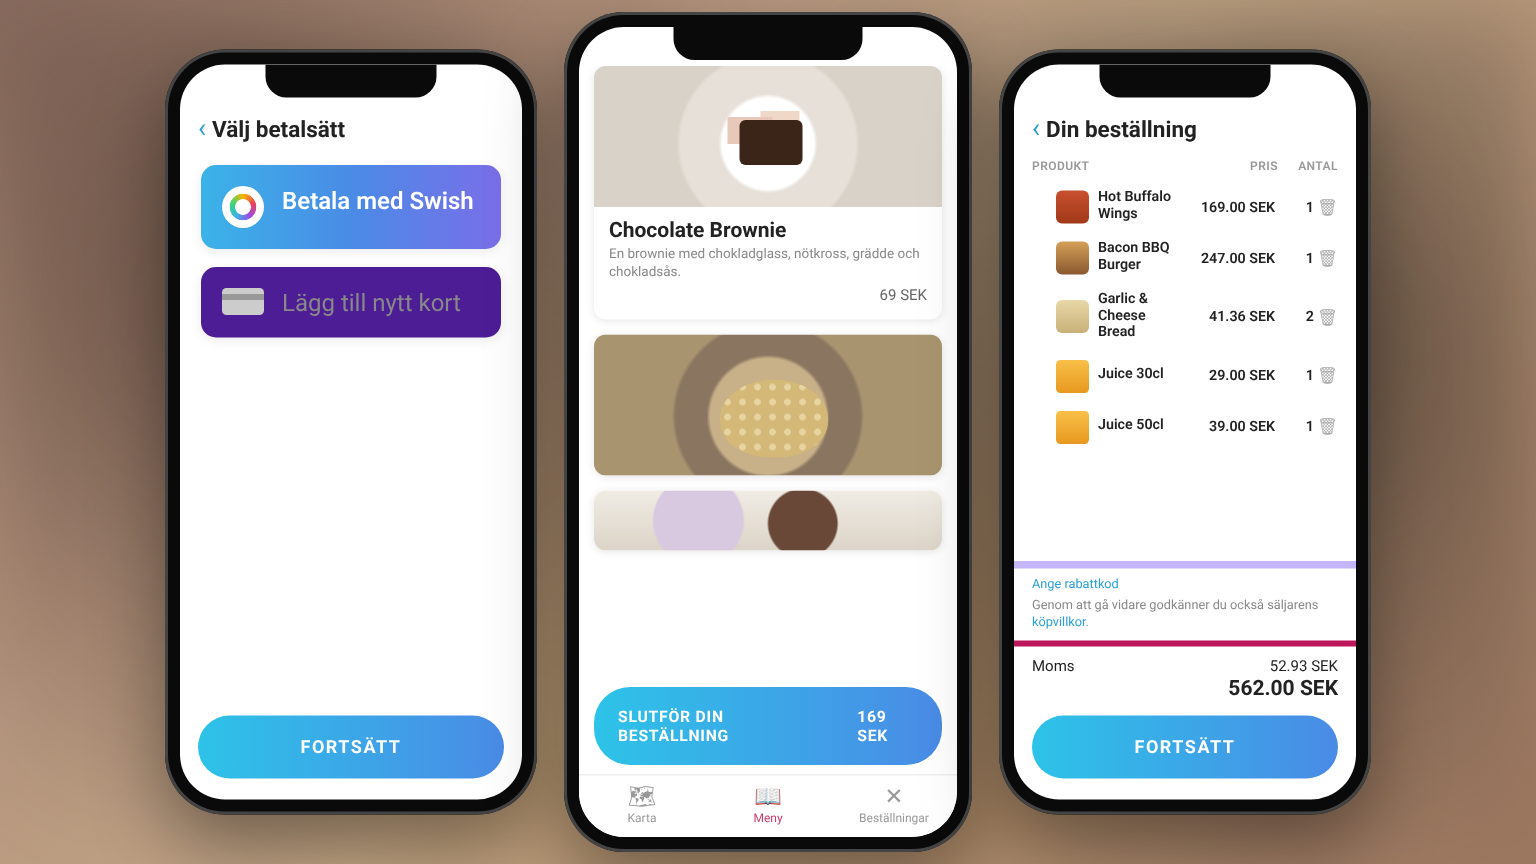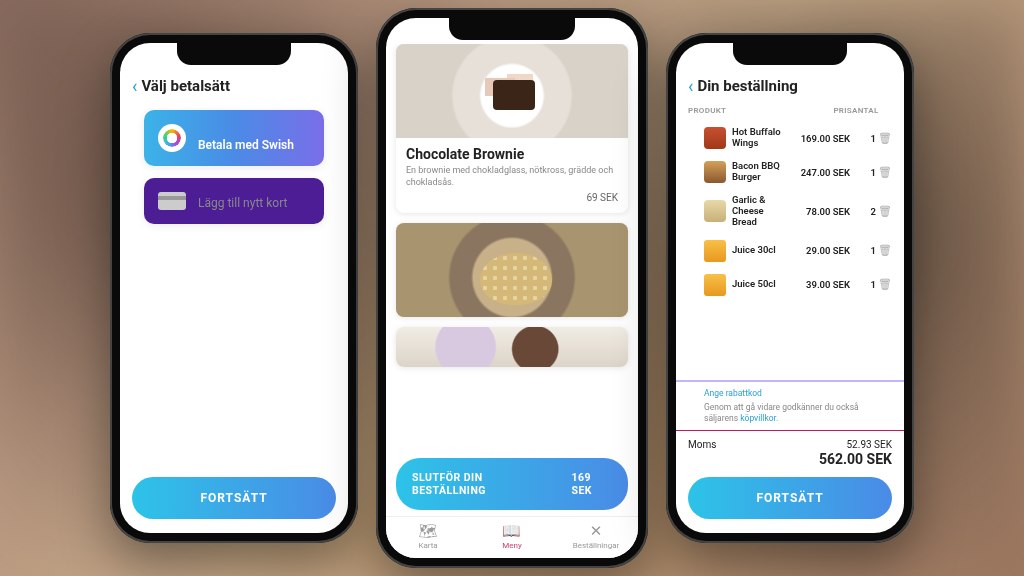--- a/index.html
+++ b/index.html
@@ -33,23 +33,23 @@
   width: 50%; height: 22px; background: #0a0a0a;
   border-radius: 0 0 14px 14px; z-index: 10;
 }
 .content { flex: 1; overflow: hidden; display: flex; flex-direction: column; padding-top: 26px; }
 
 
 .header-row { display: flex; align-items: center; padding: 6px 12px 8px; }
 .back-chevron { color: #2a9fd6; font-size: 18px; margin-right: 4px; cursor: pointer; }
 .header-title { font-weight: 700; font-size: 15px; color: #222; }
 .pay-option {
-  margin: 6px 24px; border-radius: 10px; padding: 14px 14px;
-  display: flex; align-items: flex-end; gap: 12px;
-  box-shadow: 0 2px 8px rgba(0,0,0,0.08); font-size: 12px; cursor: pointer;
+  margin: 6px 14px; border-radius: 10px; padding: 14px 14px;
+  display: flex; align-items: flex-start; gap: 12px;
+  box-shadow: 0 2px 8px rgba(0,0,0,0.08); font-size: 16px; cursor: pointer;
 }
 .pay-option.swish {
   background: linear-gradient(90deg, #3bb3e8 0%, #4a8be6 50%, #7a6ee8 100%);
   color: #fff; font-weight: 600;
 }
 .swish-logo {
   width: 28px; height: 28px; background: #fff; border-radius: 50%;
   display: flex; align-items: center; justify-content: center; position: relative;
 }
 .swish-logo::before {
@@ -117,43 +117,43 @@
 .tab.active { color: #c93d6e; }
 .tab-icon { font-size: 15px; display: block; margin-bottom: 1px; }
 
 
 .order-cols {
   display: flex; padding: 2px 12px 6px; font-size: 8px; color: #999;
   font-weight: 600; letter-spacing: 0.3px;
 }
 .col-prod { flex: 1; }
 .col-price { width: 58px; text-align: right; }
-.col-qty { width: 40px; text-align: left; }
+.col-qty { width: 40px; text-align: right; }
 .order-items { padding: 0 12px; margin-left: 16px; }
 .order-row {
   display: flex; align-items: center; padding: 6px 0;
   font-size: 9.5px; color: #222;
 }
 .item-thumb {
   width: 22px; height: 22px; border-radius: 4px; margin-right: 6px;
   background: #e8d4b0; flex-shrink: 0;
 }
 .thumb-wings { background: linear-gradient(#c85030, #a03818); }
 .thumb-burger { background: linear-gradient(#d4a058, #8a5830); }
 .thumb-bread { background: linear-gradient(#e8d8a8, #c8b078); }
 .thumb-juice { background: linear-gradient(#f8c048, #e89820); border-radius: 3px; }
 .item-name { flex: 1; font-weight: 600; line-height: 1.15; padding-right: 4px; }
 .item-price { width: 58px; text-align: right; font-weight: 600; }
 .item-qty { width: 26px; text-align: right; font-weight: 600; }
 .trash { width: 14px; margin-left: 2px; color: #aaa; cursor: pointer; font-size: 11px; text-align: right; }
-.order-footer { padding: 6px 28px 0; font-size: 8.5px; border-top: 2px solid #c4b5fd; }
+.order-footer { padding: 6px 12px 0; font-size: 8.5px; border-top: 5px solid #c4b5fd; }
 .discount-link { color: #2a9fd6; cursor: pointer; margin-bottom: 4px; display: block; }
 .terms-text { color: #888; line-height: 1.3; }
 .terms-text .link { color: #2a9fd6; cursor: pointer; }
-.totals { padding: 8px 12px 0; border-top: 1px solid #be185d; margin-top: 6px; }
+.totals { padding: 8px 12px 0; border-top: 4px solid #be185d; margin-top: 6px; }
 .total-row { display: flex; justify-content: space-between; font-size: 10px; color: #222; }
 .total-row.big { font-size: 14px; font-weight: 700; margin-top: 1px; }
 </style>
 </head>
 <body>
 
 <div class="phone small">
   <div class="screen">
     <div class="notch"></div>
     <div class="content">
@@ -243,21 +243,21 @@
           <div class="order-row">
             <div class="item-thumb thumb-burger"></div>
             <div class="item-name">Bacon BBQ Burger</div>
             <div class="item-price">247.00 SEK</div>
             <div class="item-qty">1</div>
             <div class="trash">🗑</div>
           </div>
           <div class="order-row">
             <div class="item-thumb thumb-bread"></div>
             <div class="item-name">Garlic &amp; Cheese Bread</div>
-            <div class="item-price">78.00 SEK</div>
+            <div class="item-price">41.36 SEK</div>
             <div class="item-qty">2</div>
             <div class="trash">🗑</div>
           </div>
           <div class="order-row">
             <div class="item-thumb thumb-juice"></div>
             <div class="item-name">Juice 30cl</div>
             <div class="item-price">29.00 SEK</div>
             <div class="item-qty">1</div>
             <div class="trash">🗑</div>
           </div>

